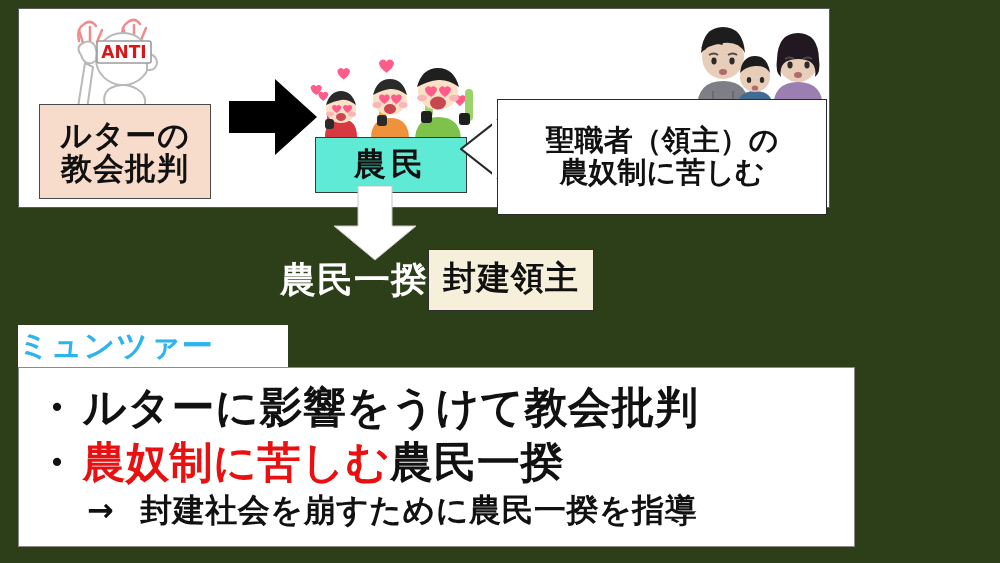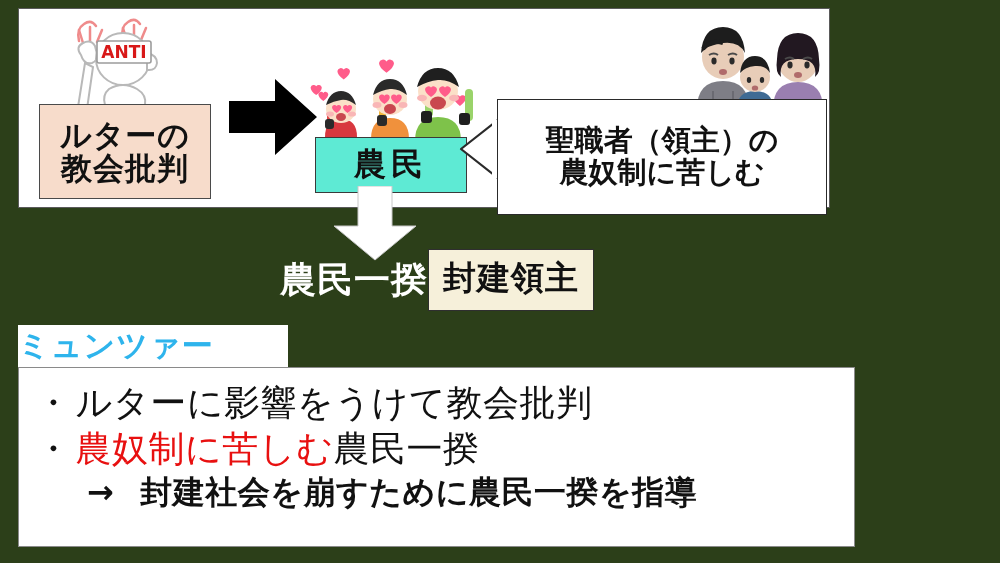--- a/index.html
+++ b/index.html
@@ -232,22 +232,22 @@
     left: 18px;
     top: 367px;
     width: 837px;
     height: 180px;
     background: #ffffff;
     border: 1px solid #8a8a8a;
     box-sizing: border-box;
     padding: 12px 0 0 16px;
   }
   .bullet-line {
-    font-size: 36px;
-    font-weight: normal;
+    font-size: 43px;
+    font-weight: bold;
     color: #111111;
     line-height: 1.28;
     white-space: nowrap;
     letter-spacing: 0.5px;
   }
   .bullet-line .dot {
     margin-right: 4px;
   }
   .red-term {
     color: #e81010;

